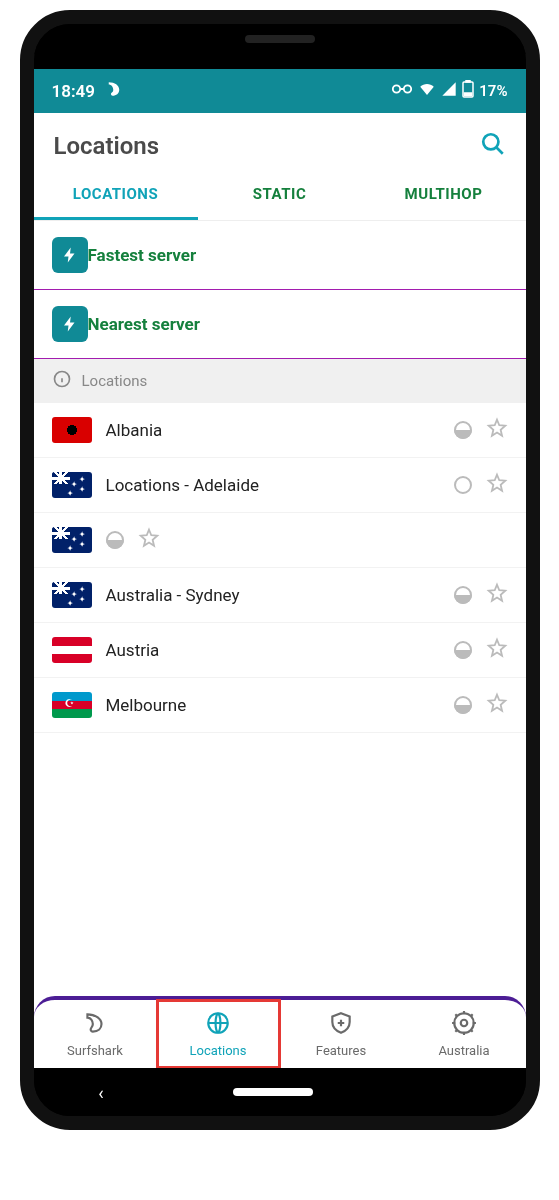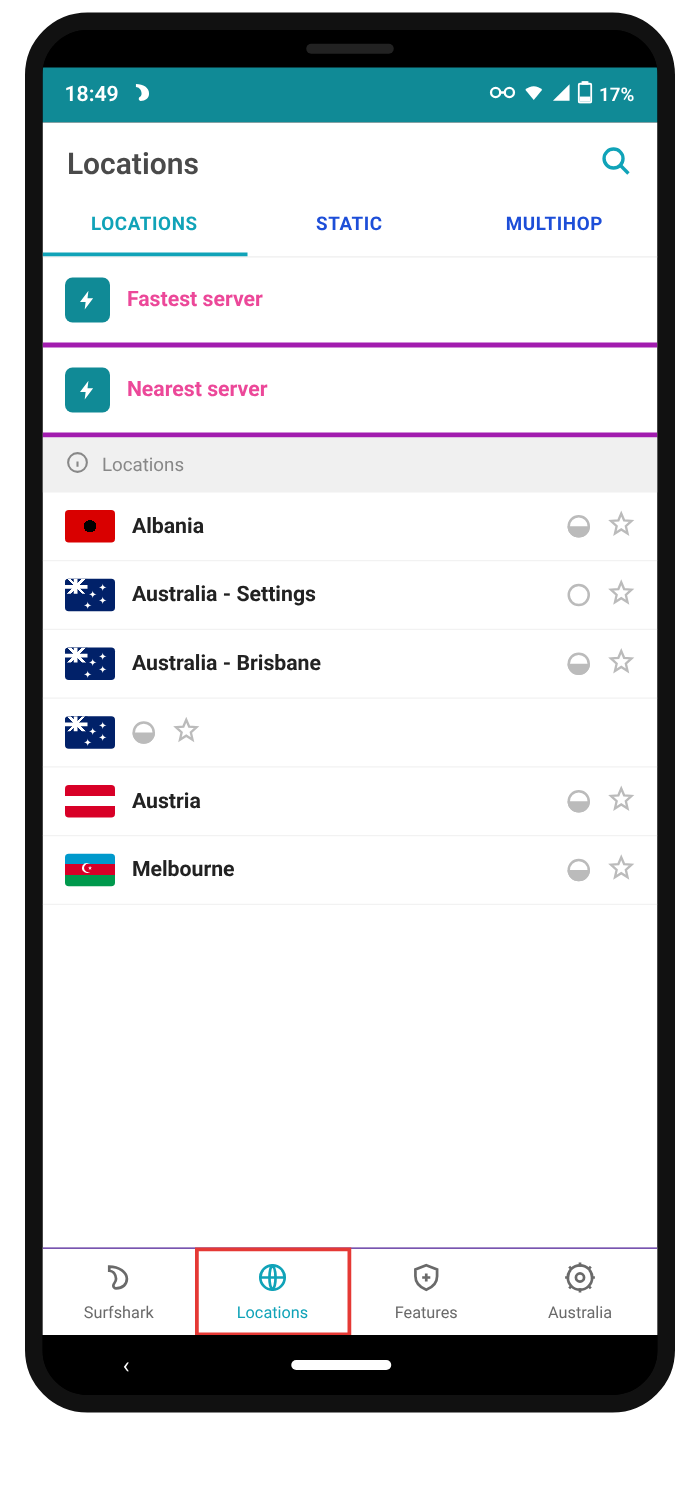--- a/index.html
+++ b/index.html
@@ -38,20 +38,21 @@
   .statusbar {
     height: 44px;
     background: #108a96;
     color: #fff;
     display: flex;
     align-items: center;
     justify-content: space-between;
     padding: 0 18px;
     font-size: 17px;
     font-weight: 600;
+    margin-top: 15px;
   }
   .status-left { display: flex; align-items: center; gap: 10px; }
   .status-right { display: flex; align-items: center; gap: 5px; font-size:15px;}
   .screen {
     flex: 1;
     background: #fff;
     display: flex;
     flex-direction: column;
     overflow: hidden;
   }
@@ -70,36 +71,35 @@
   .tabs {
     display: flex;
     border-bottom: 1px solid #eee;
   }
   .tab {
     flex: 1;
     text-align: center;
     padding: 14px 0;
     font-size: 15px;
     font-weight: 700;
-    color: #1d4ed8;
+    color: #15803d;
     letter-spacing: .5px;
   }
   .tab.active {
     color: #10a3b8;
     border-bottom: 3px solid #10a3b8;
   }
   .quick-row {
     display: flex;
     align-items: center;
-    gap: 14px;
     padding: 16px 18px;
-    border-bottom: 4px solid #a21caf;
+    border-bottom: 1px solid #a21caf;
     font-size: 17px;
     font-weight: 700;
-    color: #ec4899;
+    color: #15803d;
   }
   .bolt {
     width: 36px;
     height: 36px;
     background: #108a96;
     border-radius: 6px;
     display:flex;align-items:center;justify-content:center;
     color:#fff;
   }
   .section-header {
@@ -124,37 +124,38 @@
     height: 26px;
     border-radius: 3px;
     flex-shrink:0;
     background:#ccc;
     position:relative;
     overflow:hidden;
   }
   .loc-name {
     flex: 1;
     font-size: 17px;
-    font-weight: 700;
+    font-weight: 400;
     color: #222;
   }
   .loc-right { display:flex; align-items:center; gap:14px; }
   .load-circle {
     width: 18px; height:18px; border:2px solid #bbb; border-radius:50%;
     position:relative;
   }
   .load-circle.half::after{
     content:"";position:absolute;left:-2px;bottom:-2px;width:18px;height:9px;
     background:#bbb;border-radius:0 0 9px 9px;
   }
   .star { color:#bbb; }
   .bottomnav {
     display:flex;
-    border-top:1px solid #4c1d95;
+    border-top:4px solid #4c1d95;
     background:#fff;
+    border-radius:21px;
   }
   .nav-item {
     flex:1;
     display:flex;
     flex-direction:column;
     align-items:center;
     gap:4px;
     padding:10px 0;
     font-size:13px;
     color:#6a6a6a;
@@ -284,44 +285,44 @@
       <span class="load-circle half"></span>
       <span class="star">
         <svg width="22" height="22" viewBox="0 0 24 24" fill="none" stroke="currentColor" stroke-width="2">
                 <path d="M12 3l2.5 6 6.5.5-5 4.5 1.5 6.5L12 17l-5.5 3.5L8 14 3 9.5 9.5 9 12 3z"></path>
               </svg>
       </span>
     </span>
         </div>
         <div class="loc-row">
     <span class="flag flag-au"></span>
-    <span class="loc-name">Australia - Settings</span>
+    <span class="loc-name">Locations - Adelaide</span>
     <span class="loc-right">
       <span class="load-circle "></span>
       <span class="star">
         <svg width="22" height="22" viewBox="0 0 24 24" fill="none" stroke="currentColor" stroke-width="2">
                 <path d="M12 3l2.5 6 6.5.5-5 4.5 1.5 6.5L12 17l-5.5 3.5L8 14 3 9.5 9.5 9 12 3z"></path>
               </svg>
       </span>
     </span>
         </div>
         <div class="loc-row">
     <span class="flag flag-au"></span>
-    <span class="loc-name">Australia - Brisbane</span>
     <span class="loc-right">
       <span class="load-circle half"></span>
       <span class="star">
         <svg width="22" height="22" viewBox="0 0 24 24" fill="none" stroke="currentColor" stroke-width="2">
                 <path d="M12 3l2.5 6 6.5.5-5 4.5 1.5 6.5L12 17l-5.5 3.5L8 14 3 9.5 9.5 9 12 3z"></path>
               </svg>
       </span>
     </span>
         </div>
         <div class="loc-row">
     <span class="flag flag-au"></span>
+    <span class="loc-name">Australia - Sydney</span>
     <span class="loc-right">
       <span class="load-circle half"></span>
       <span class="star">
         <svg width="22" height="22" viewBox="0 0 24 24" fill="none" stroke="currentColor" stroke-width="2">
                 <path d="M12 3l2.5 6 6.5.5-5 4.5 1.5 6.5L12 17l-5.5 3.5L8 14 3 9.5 9.5 9 12 3z"></path>
               </svg>
       </span>
     </span>
         </div>
         <div class="loc-row">

